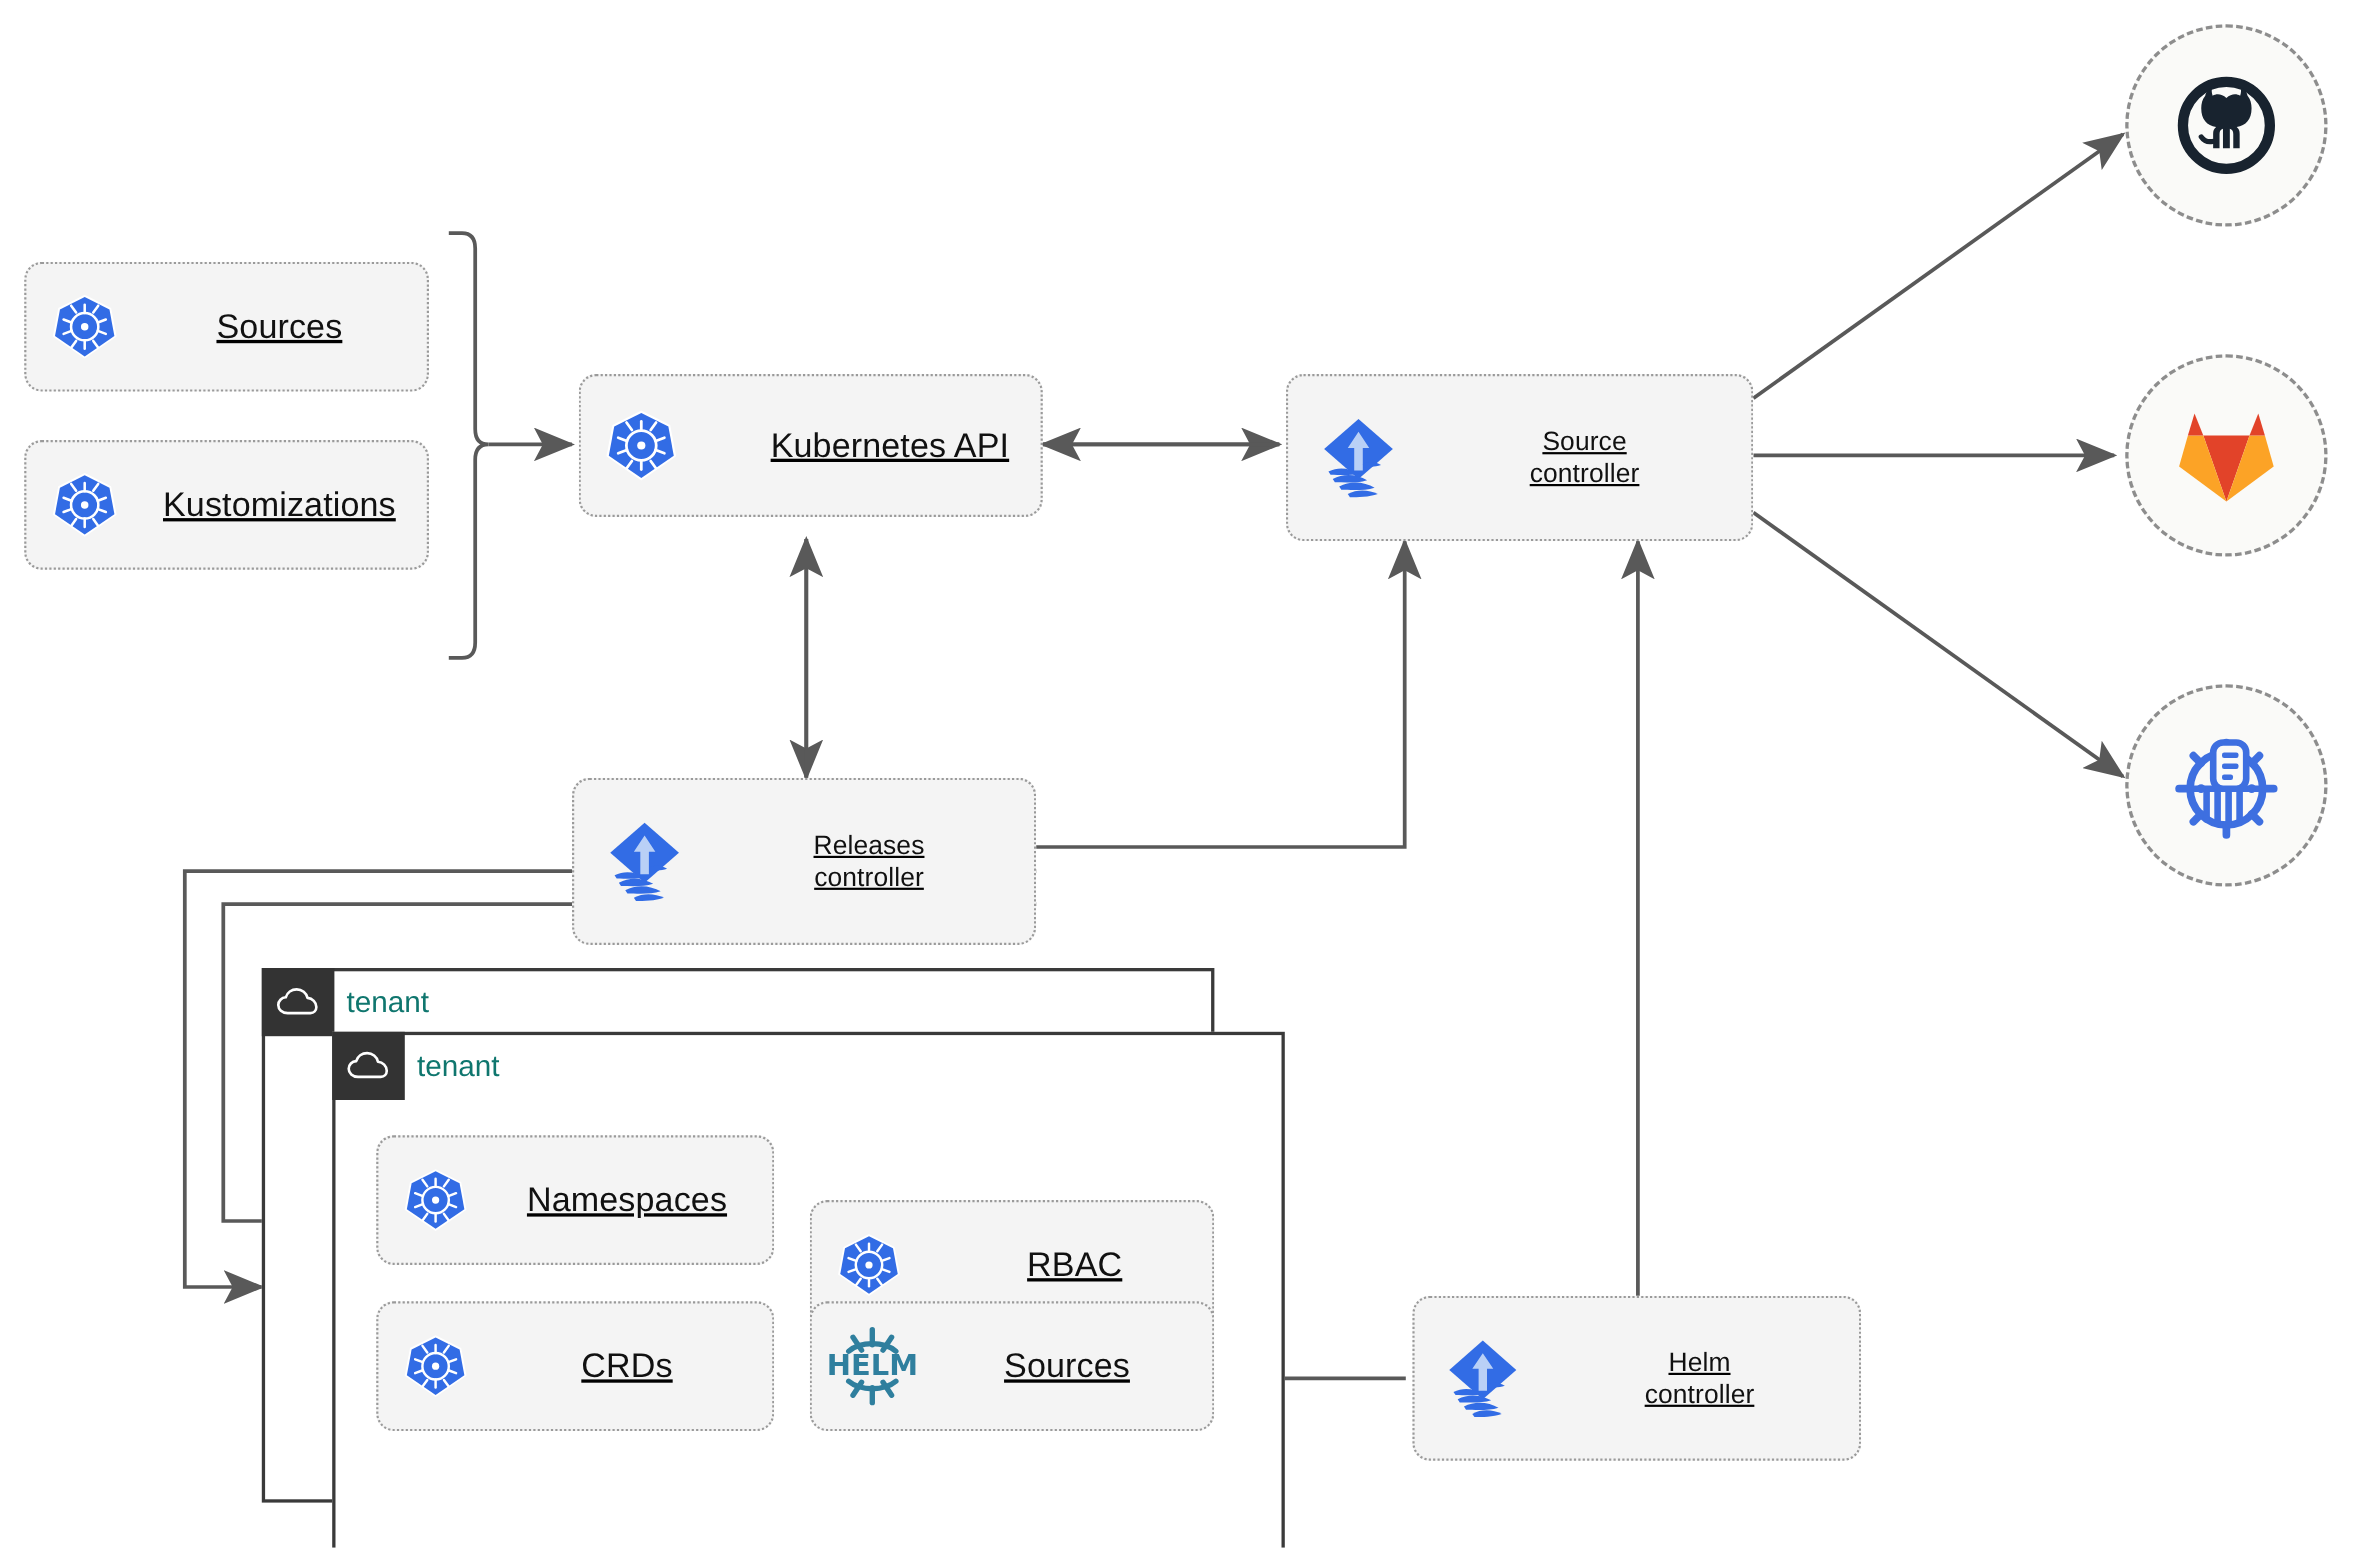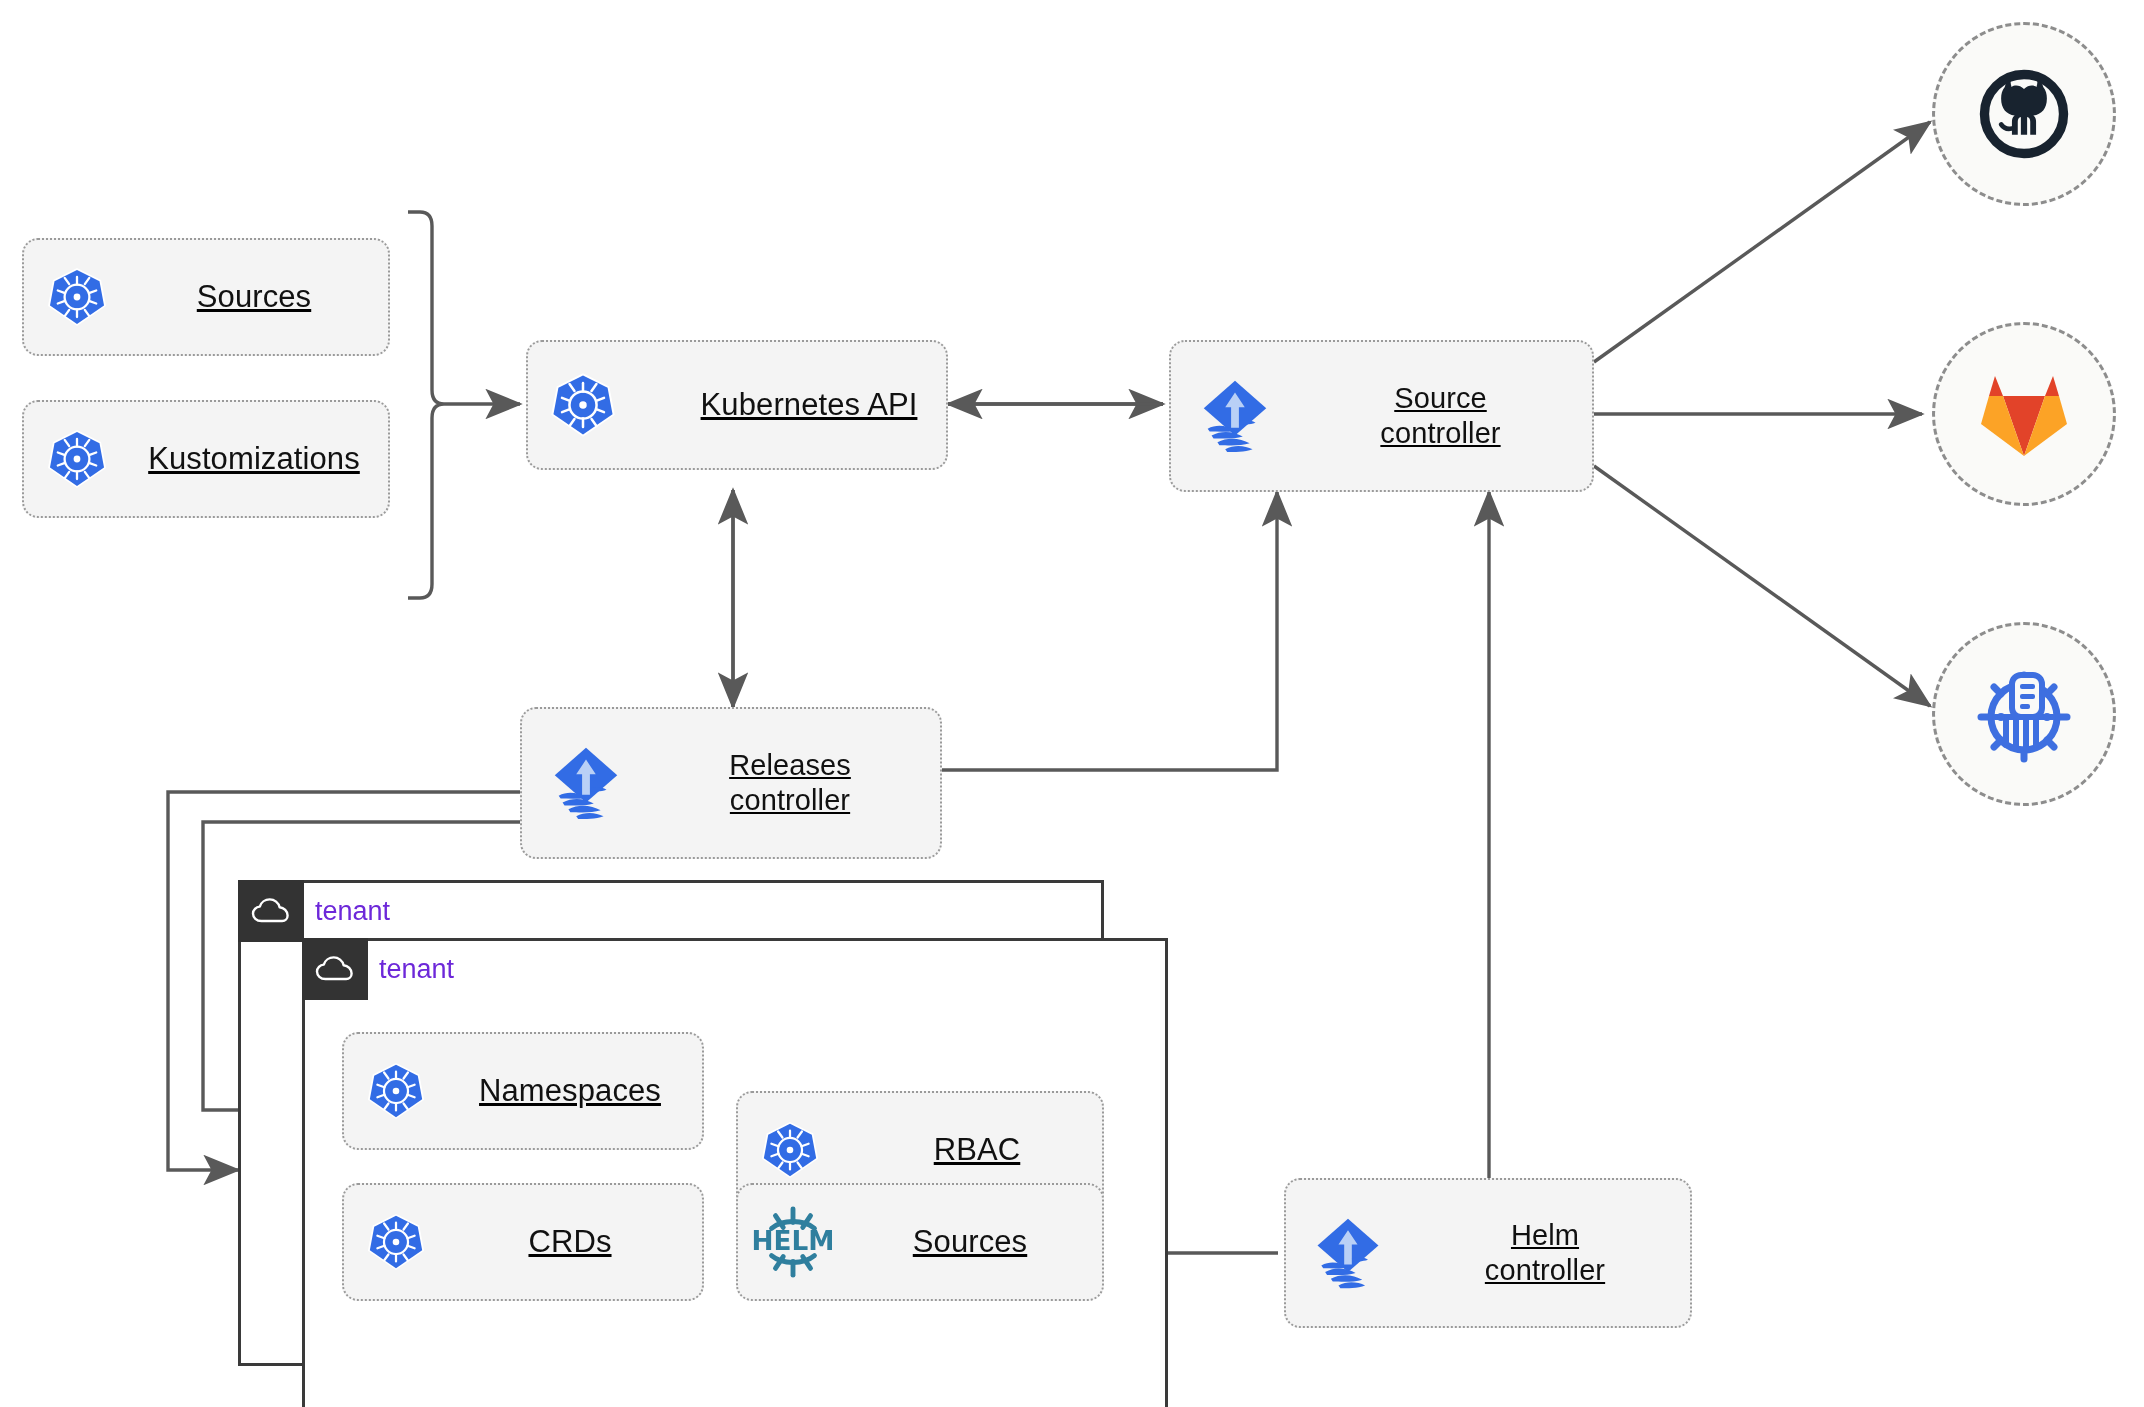--- a/index.html
+++ b/index.html
@@ -22,21 +22,21 @@
   .node .ico{flex:0 0 auto;display:flex;align-items:center;justify-content:center;}
   .node .lbl{
     flex:1 1 auto;
     text-align:center;
     color:#111111;
     font-size:31px;
     line-height:1.22;
     letter-spacing:.1px;
     padding-right:10px;
   }
-  .node.two-line .lbl{font-size:29px;}
+  .node.two-line .lbl{font-size:24px;}
 
   
   .tenant{
     position:absolute;
     box-sizing:border-box;
     background:#ffffff;
     border:3px solid #3a3a3a;
     z-index:2;
   }
   .tenant .tbar{
@@ -44,21 +44,21 @@
     left:-3px;top:-3px;
     width:66px;height:62px;
     background:#333333;
     display:flex;align-items:center;justify-content:center;
   }
   .tenant .tname{
     position:absolute;
     left:74px; top:-3px;
     height:62px;
     display:flex;align-items:center;
-    font-size:27px;color:#6d28d9;
+    font-size:27px;color:#0f766e;
   }
 
   
   .circ{
     position:absolute;
     box-sizing:border-box;
     border:3px dashed #8d8d8d;
     border-radius:50%;
     background:#fafaf8;
     display:flex;align-items:center;justify-content:center;

